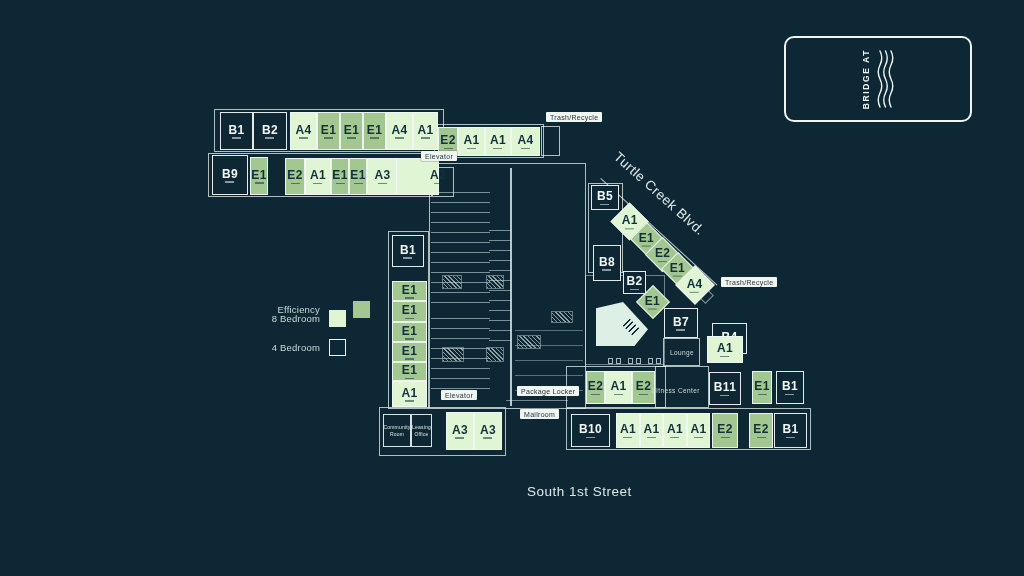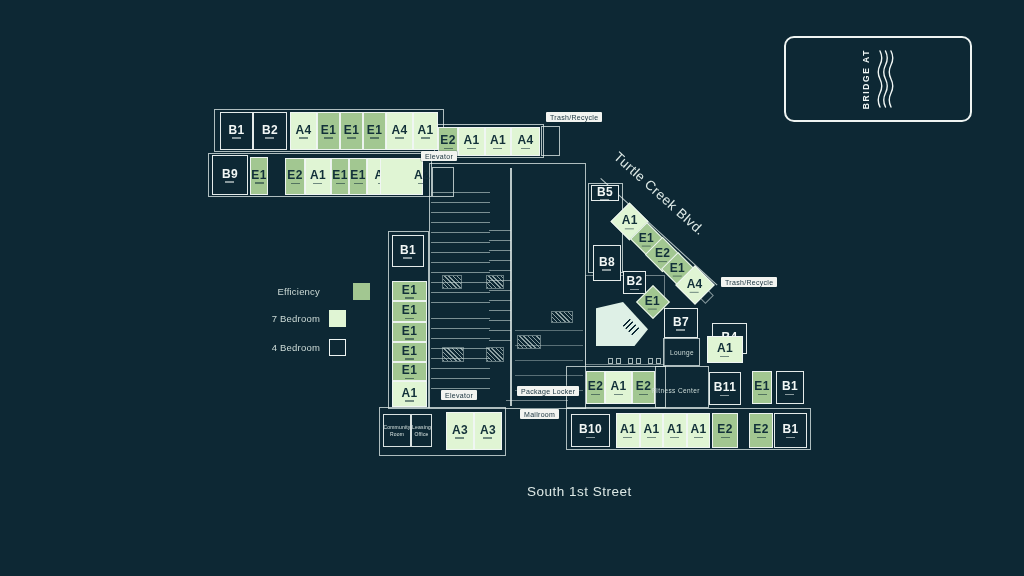--- a/index.html
+++ b/index.html
@@ -236,21 +236,21 @@
           <span class="ucode">E1</span>
           <i class="ubar"></i>
         </span>
       </div>
       <div class="unit o" style="left: 367px; top: 158px; width: 31px; height: 37px;">
         <span class="inner">
           <span class="ucode">A3</span>
           <i class="ubar"></i>
         </span>
       </div>
-      <div class="unit o" style="left: 380px; top: 158px; width: 29px; height: 37px; padding-left: 41px;">
+      <div class="unit o" style="left: 396px; top: 158px; width: 29px; height: 37px; padding-left: 41px;">
         <span class="inner">
           <span class="ucode">A2</span>
           <i class="ubar"></i>
         </span>
       </div>
       <div class="unit t" style="left: 392px; top: 235px; width: 32px; height: 32px;">
         <span class="inner">
           <span class="ucode">B1</span>
           <i class="ubar"></i>
         </span>
@@ -296,21 +296,21 @@
           <span class="ucode">A3</span>
           <i class="ubar"></i>
         </span>
       </div>
       <div class="unit o" style="left: 474px; top: 412px; width: 28px; height: 38px;">
         <span class="inner">
           <span class="ucode">A3</span>
           <i class="ubar"></i>
         </span>
       </div>
-      <div class="unit t" style="left: 591px; top: 185px; width: 28px; height: 16px;">
+      <div class="unit t" style="left: 591px; top: 185px; width: 28px; height: 25px;">
         <span class="inner">
           <span class="ucode">B5</span>
           <i class="ubar"></i>
         </span>
       </div>
       <div class="unit o rot" style="left: 616px; top: 208px; width: 27px; height: 27px; transform: rotate(45deg);">
         <span class="inner">
           <span class="ucode">A1</span>
           <i class="ubar"></i>
         </span>
@@ -465,26 +465,26 @@
       <div class="map-label" style="left: 421px; top: 151px;">Elevator</div>
       <div class="map-label" style="left: 721px; top: 277px;">Trash/Recycle</div>
       <div class="map-label" style="left: 517px; top: 386px;">Package Locker</div>
       <div class="map-label" style="left: 441px; top: 390px;">Elevator</div>
       <div class="map-label" style="left: 520px; top: 409px;">Mailroom</div>
       <div class="room-label" style="left: 670px; top: 349px;">Lounge</div>
       <div class="room-label" style="left: 652px; top: 387px;">Fitness Center</div>
     </div>
 
   <div>
-    <div class="legend-row" style="left:262px;top:283px;gap:24px;">
+    <div class="legend-row" style="left:262px;top:301px;gap:24px;">
       <span class="legend-label">Efficiency</span>
       <span class="legend-swatch e"></span>
     </div>
     <div class="legend-row" style="left:262px;top:310px;">
-      <span class="legend-label">7 Bedroom</span>
+      <span class="legend-label">8 Bedroom</span>
       <span class="legend-swatch o"></span>
     </div>
     <div class="legend-row" style="left:262px;top:339px;">
       <span class="legend-label">4 Bedroom</span>
       <span class="legend-swatch t"></span>
     </div>
   </div>
 
   <div class="street north">Turtle Creek Blvd.</div>
   <div class="street south">South 1st Street</div>

